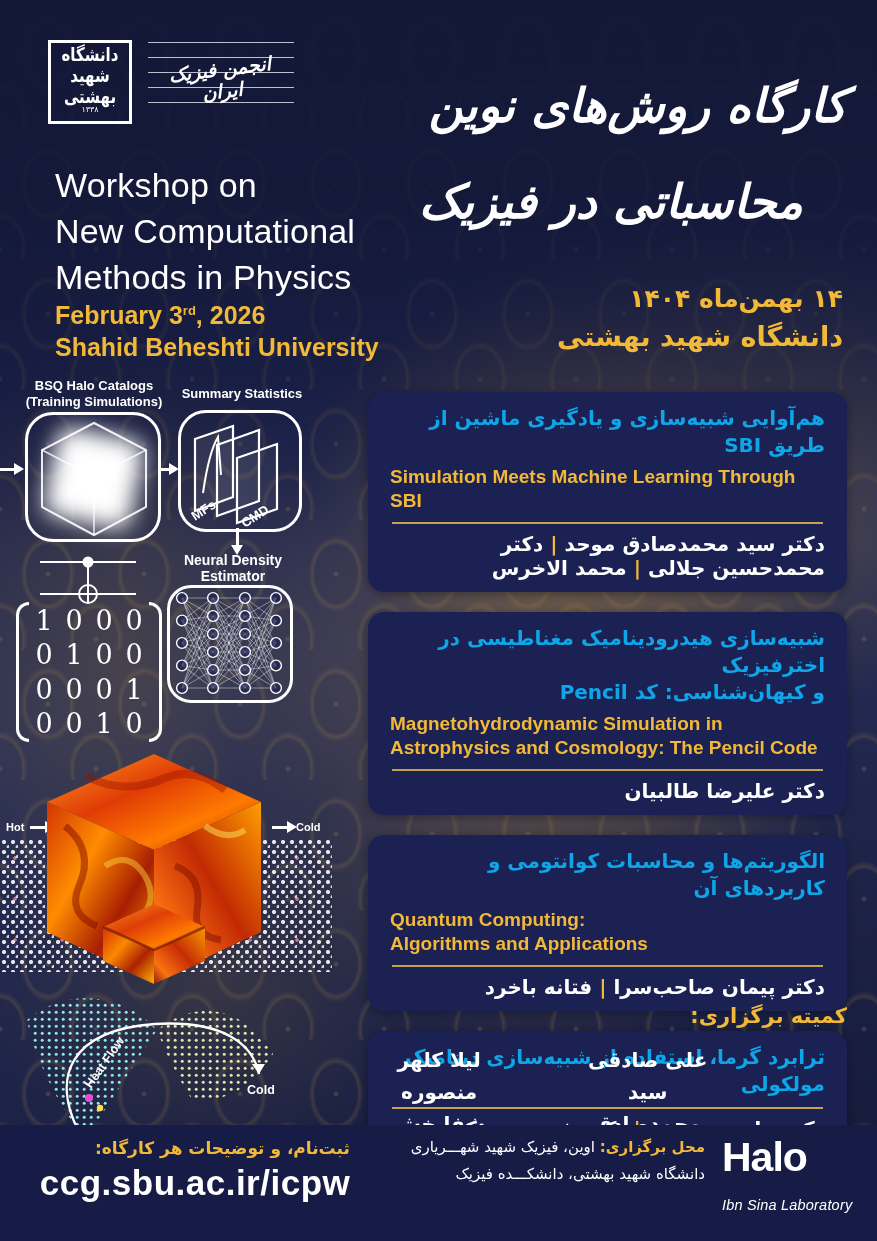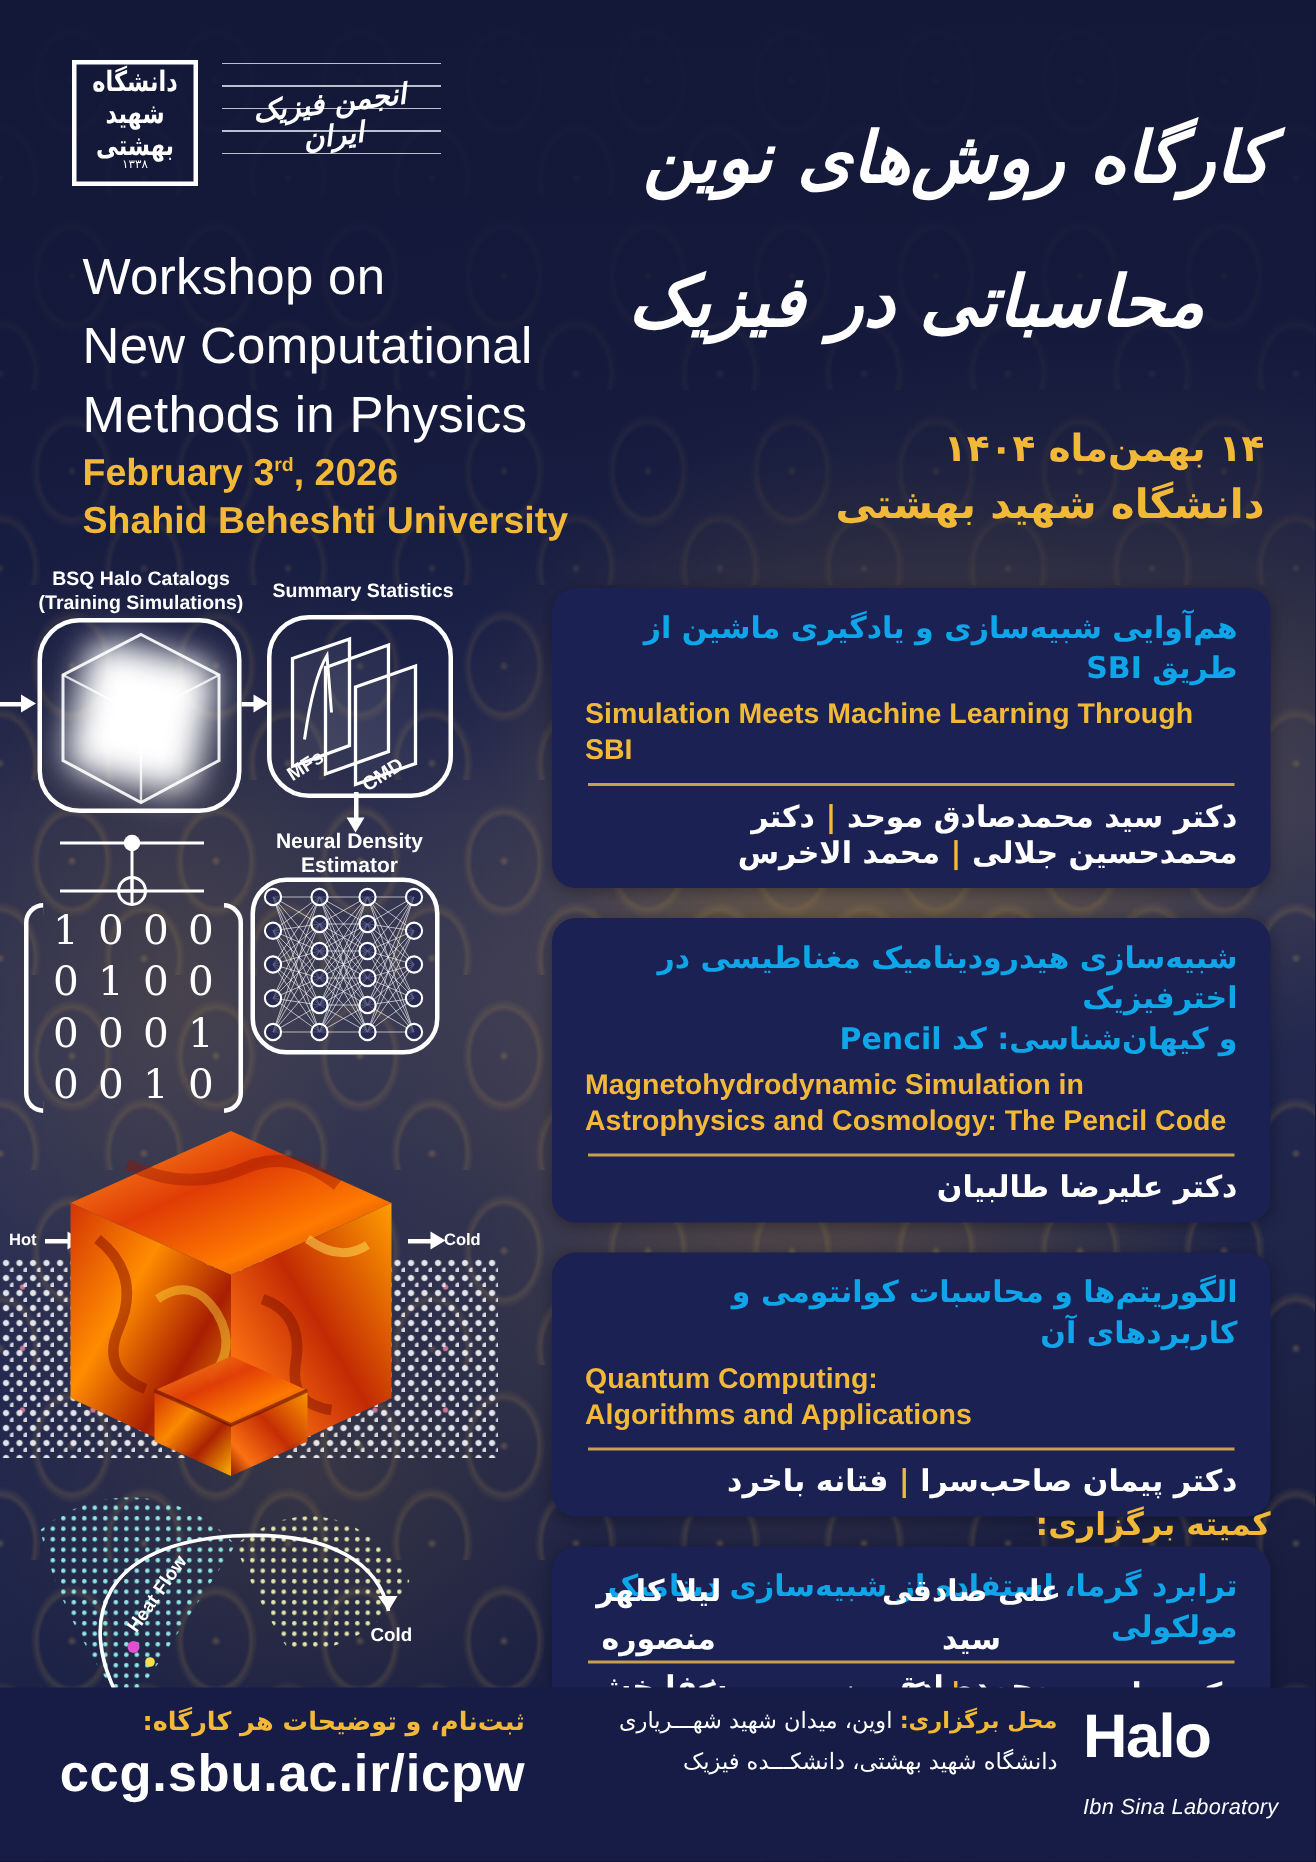--- a/index.html
+++ b/index.html
@@ -446,21 +446,21 @@
         </div>
     </div>
   </div>
 
   <div class="footer abs">
     <div class="reg-label fa gold">ثبت‌نام، و توضیحات هر کارگاه:</div>
     <div class="reg-url">ccg.sbu.ac.ir/icpw</div>
     <div class="venue fa">
       <div>
         <span class="gold" style="font-weight:bold;">محل برگزاری:</span>
-        <span>اوین، میدان شهید شهـــریاری</span>
+        <span>اوین، فیزیک شهید شهـــریاری</span>
       </div>
       <div>دانشگاه شهید بهشتی، دانشکـــده فیزیک</div>
     </div>
     <div class="islab">
       <div class="nm">Halo</div>
       <div class="sub">Ibn Sina Laboratory</div>
     </div>
   </div>
 </div>
 

